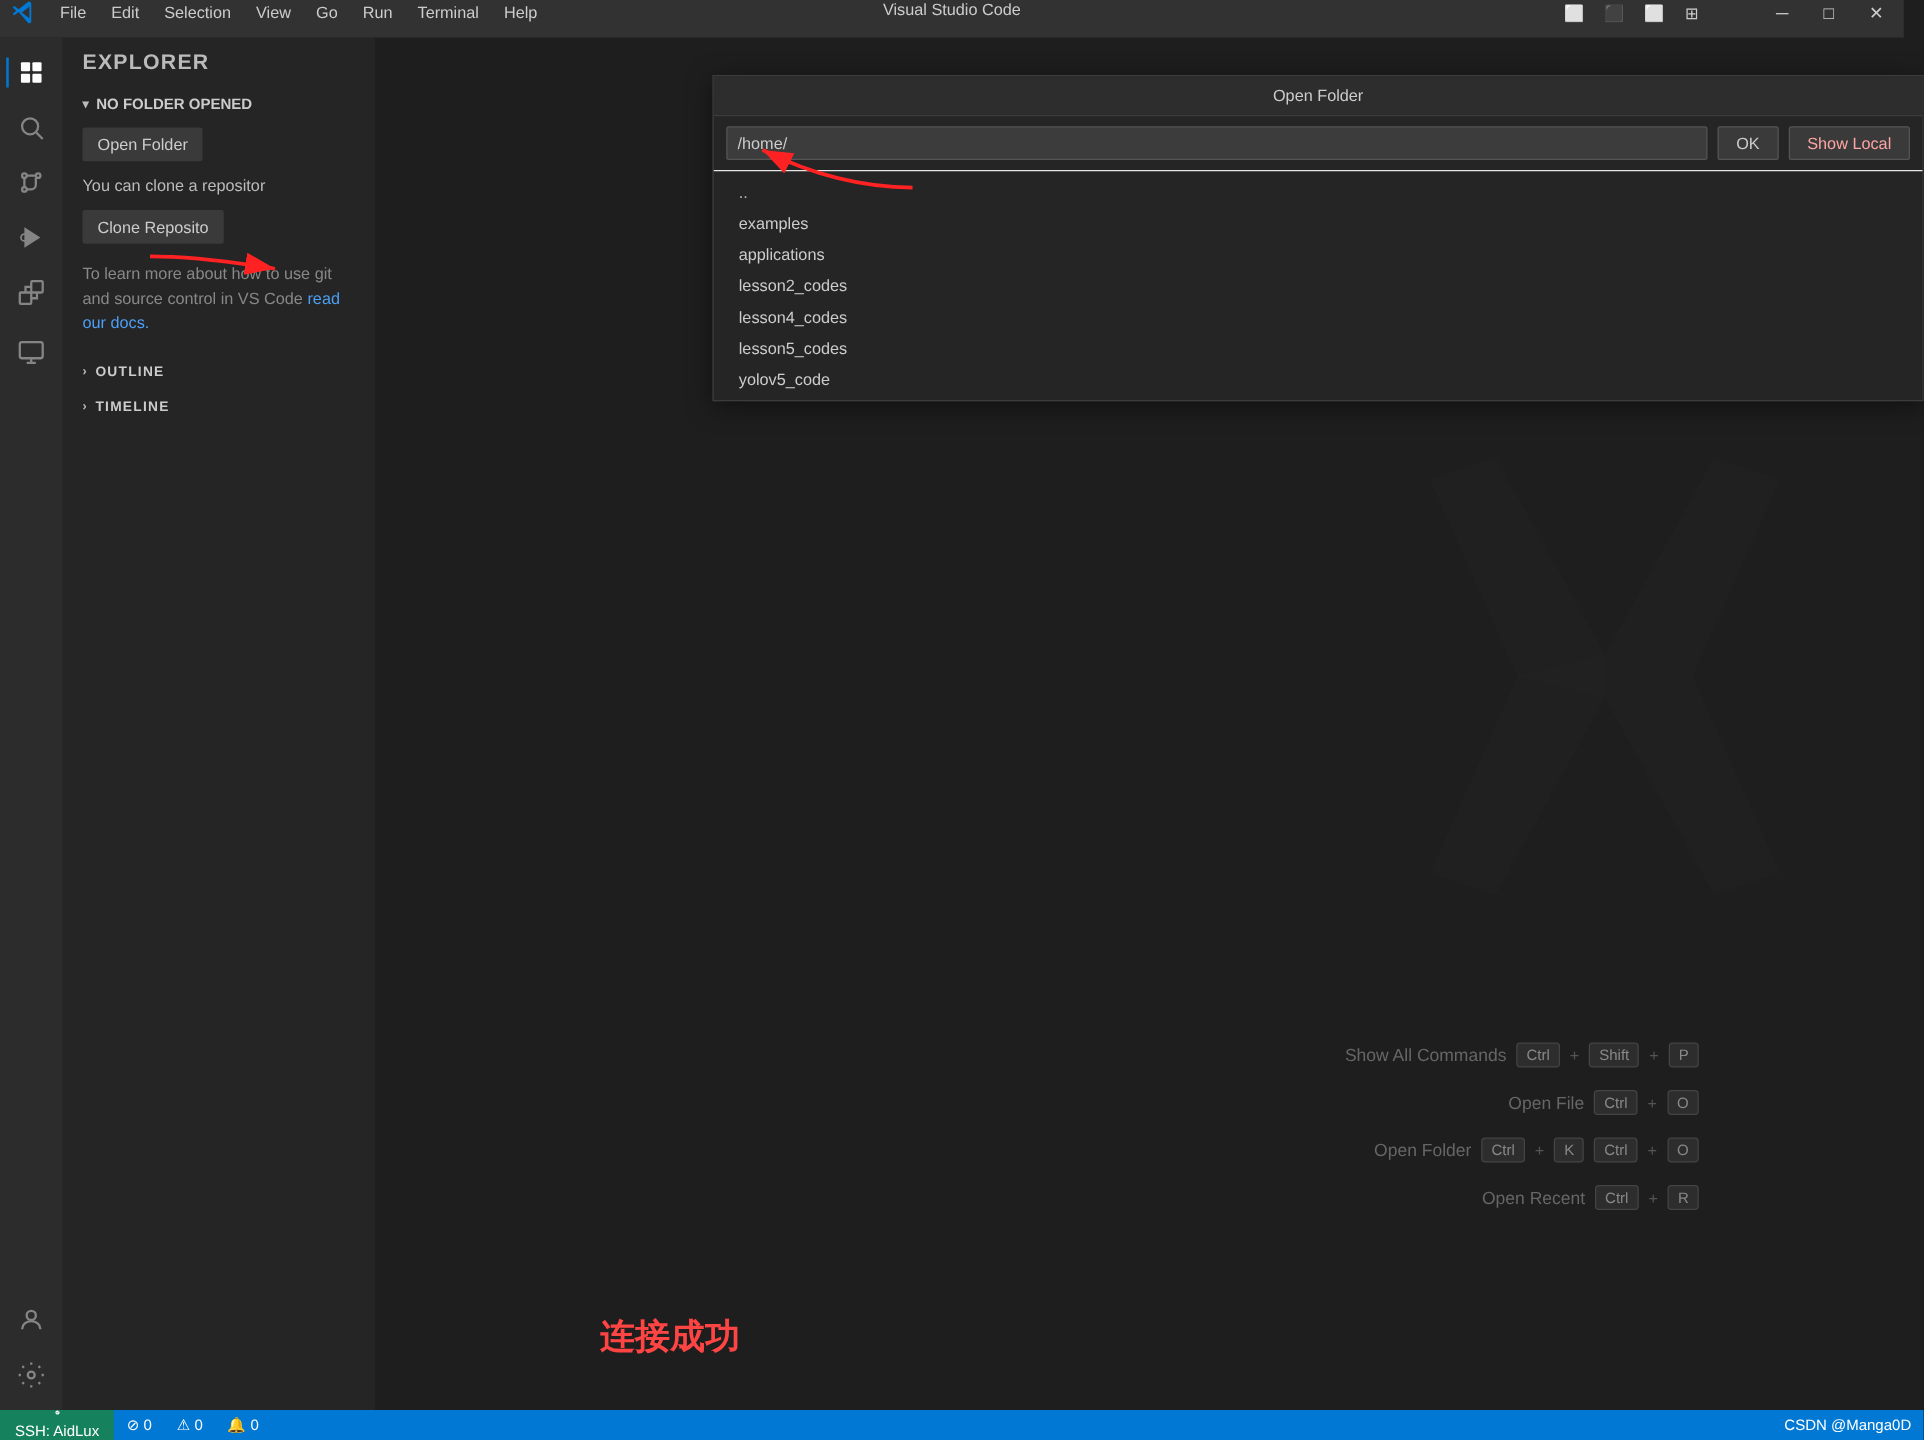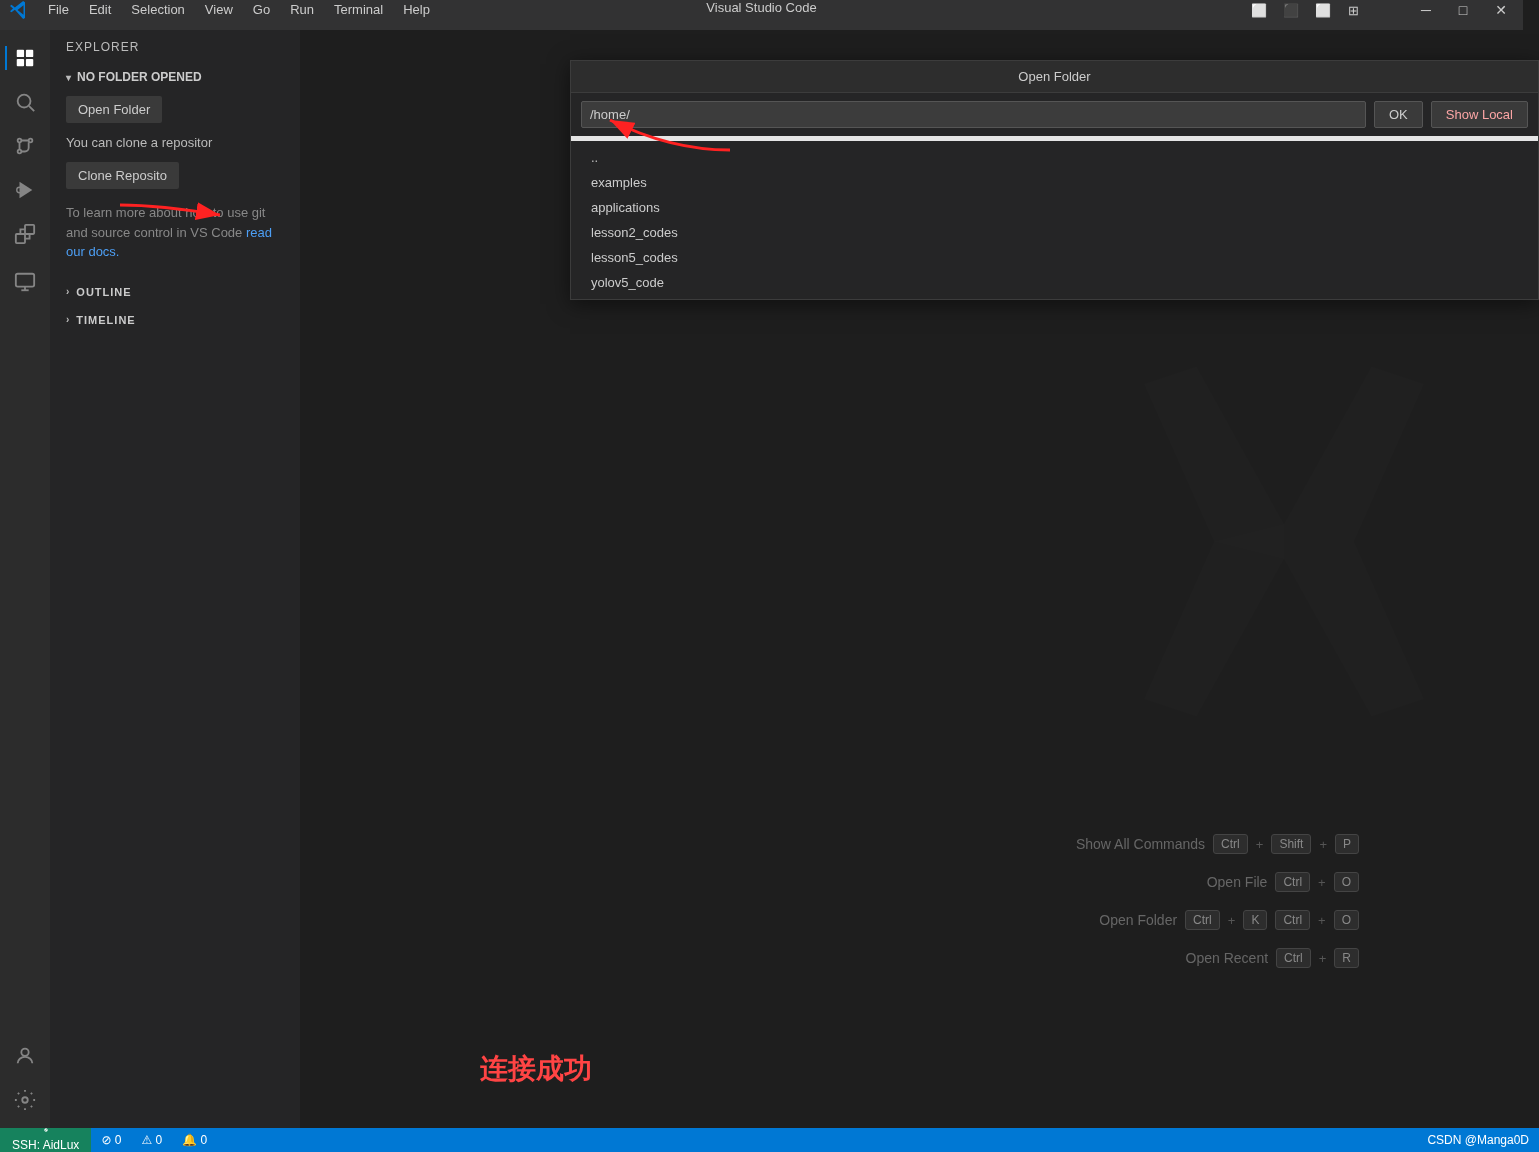--- a/index.html
+++ b/index.html
@@ -111,22 +111,22 @@
     
     .sidebar {
       width: 250px;
       background: #252526;
       display: flex;
       flex-direction: column;
       overflow: hidden;
     }
     .sidebar-header {
       padding: 10px 16px 6px;
-      font-size: 12px;
-      font-weight: 400;
+      font-size: 17px;
+      font-weight: 700;
       color: #bbb;
       letter-spacing: 1px;
       text-transform: uppercase;
     }
     .no-folder-section {
       padding: 6px 0;
     }
     .no-folder-header {
       display: flex;
       align-items: center;
@@ -267,21 +267,21 @@
       font-weight: 500;
       background: #2d2d2d;
       border-bottom: 1px solid #3c3c3c;
       text-align: center;
     }
     .dialog-input-row {
       display: flex;
       align-items: center;
       padding: 8px 10px;
       gap: 8px;
-      border-bottom: 5px solid #e5e5e5;
+      border-bottom: 1px solid #e5e5e5;
     }
     .dialog-input {
       flex: 1;
       background: #3c3c3c;
       border: 1px solid #555;
       color: #ccc;
       font-size: 13px;
       padding: 5px 8px;
       outline: none;
       border-radius: 2px;
@@ -506,20 +506,21 @@
       <div class="dialog-input-row">
         <input class="dialog-input" type="text" value="/home/" style="">
         <button class="dialog-ok-btn">OK</button>
         <button class="dialog-show-local-btn">Show Local</button>
       </div>
       <div class="dialog-list">
         <div class="dialog-list-item dotdot">..</div>
         <div class="dialog-list-item">examples</div>
         <div class="dialog-list-item">applications</div>
         <div class="dialog-list-item">lesson2_codes</div>
+        <div class="dialog-list-item">lesson4_codes</div>
         <div class="dialog-list-item">lesson5_codes</div>
         <div class="dialog-list-item">yolov5_code</div>
       </div>
     </div>
 
     <div class="shortcuts-panel">
       <div class="shortcut-row">
         <span class="shortcut-label">Show All Commands</span>
         <span class="kbd">Ctrl</span>
         <span class="shortcut-plus">+</span>

